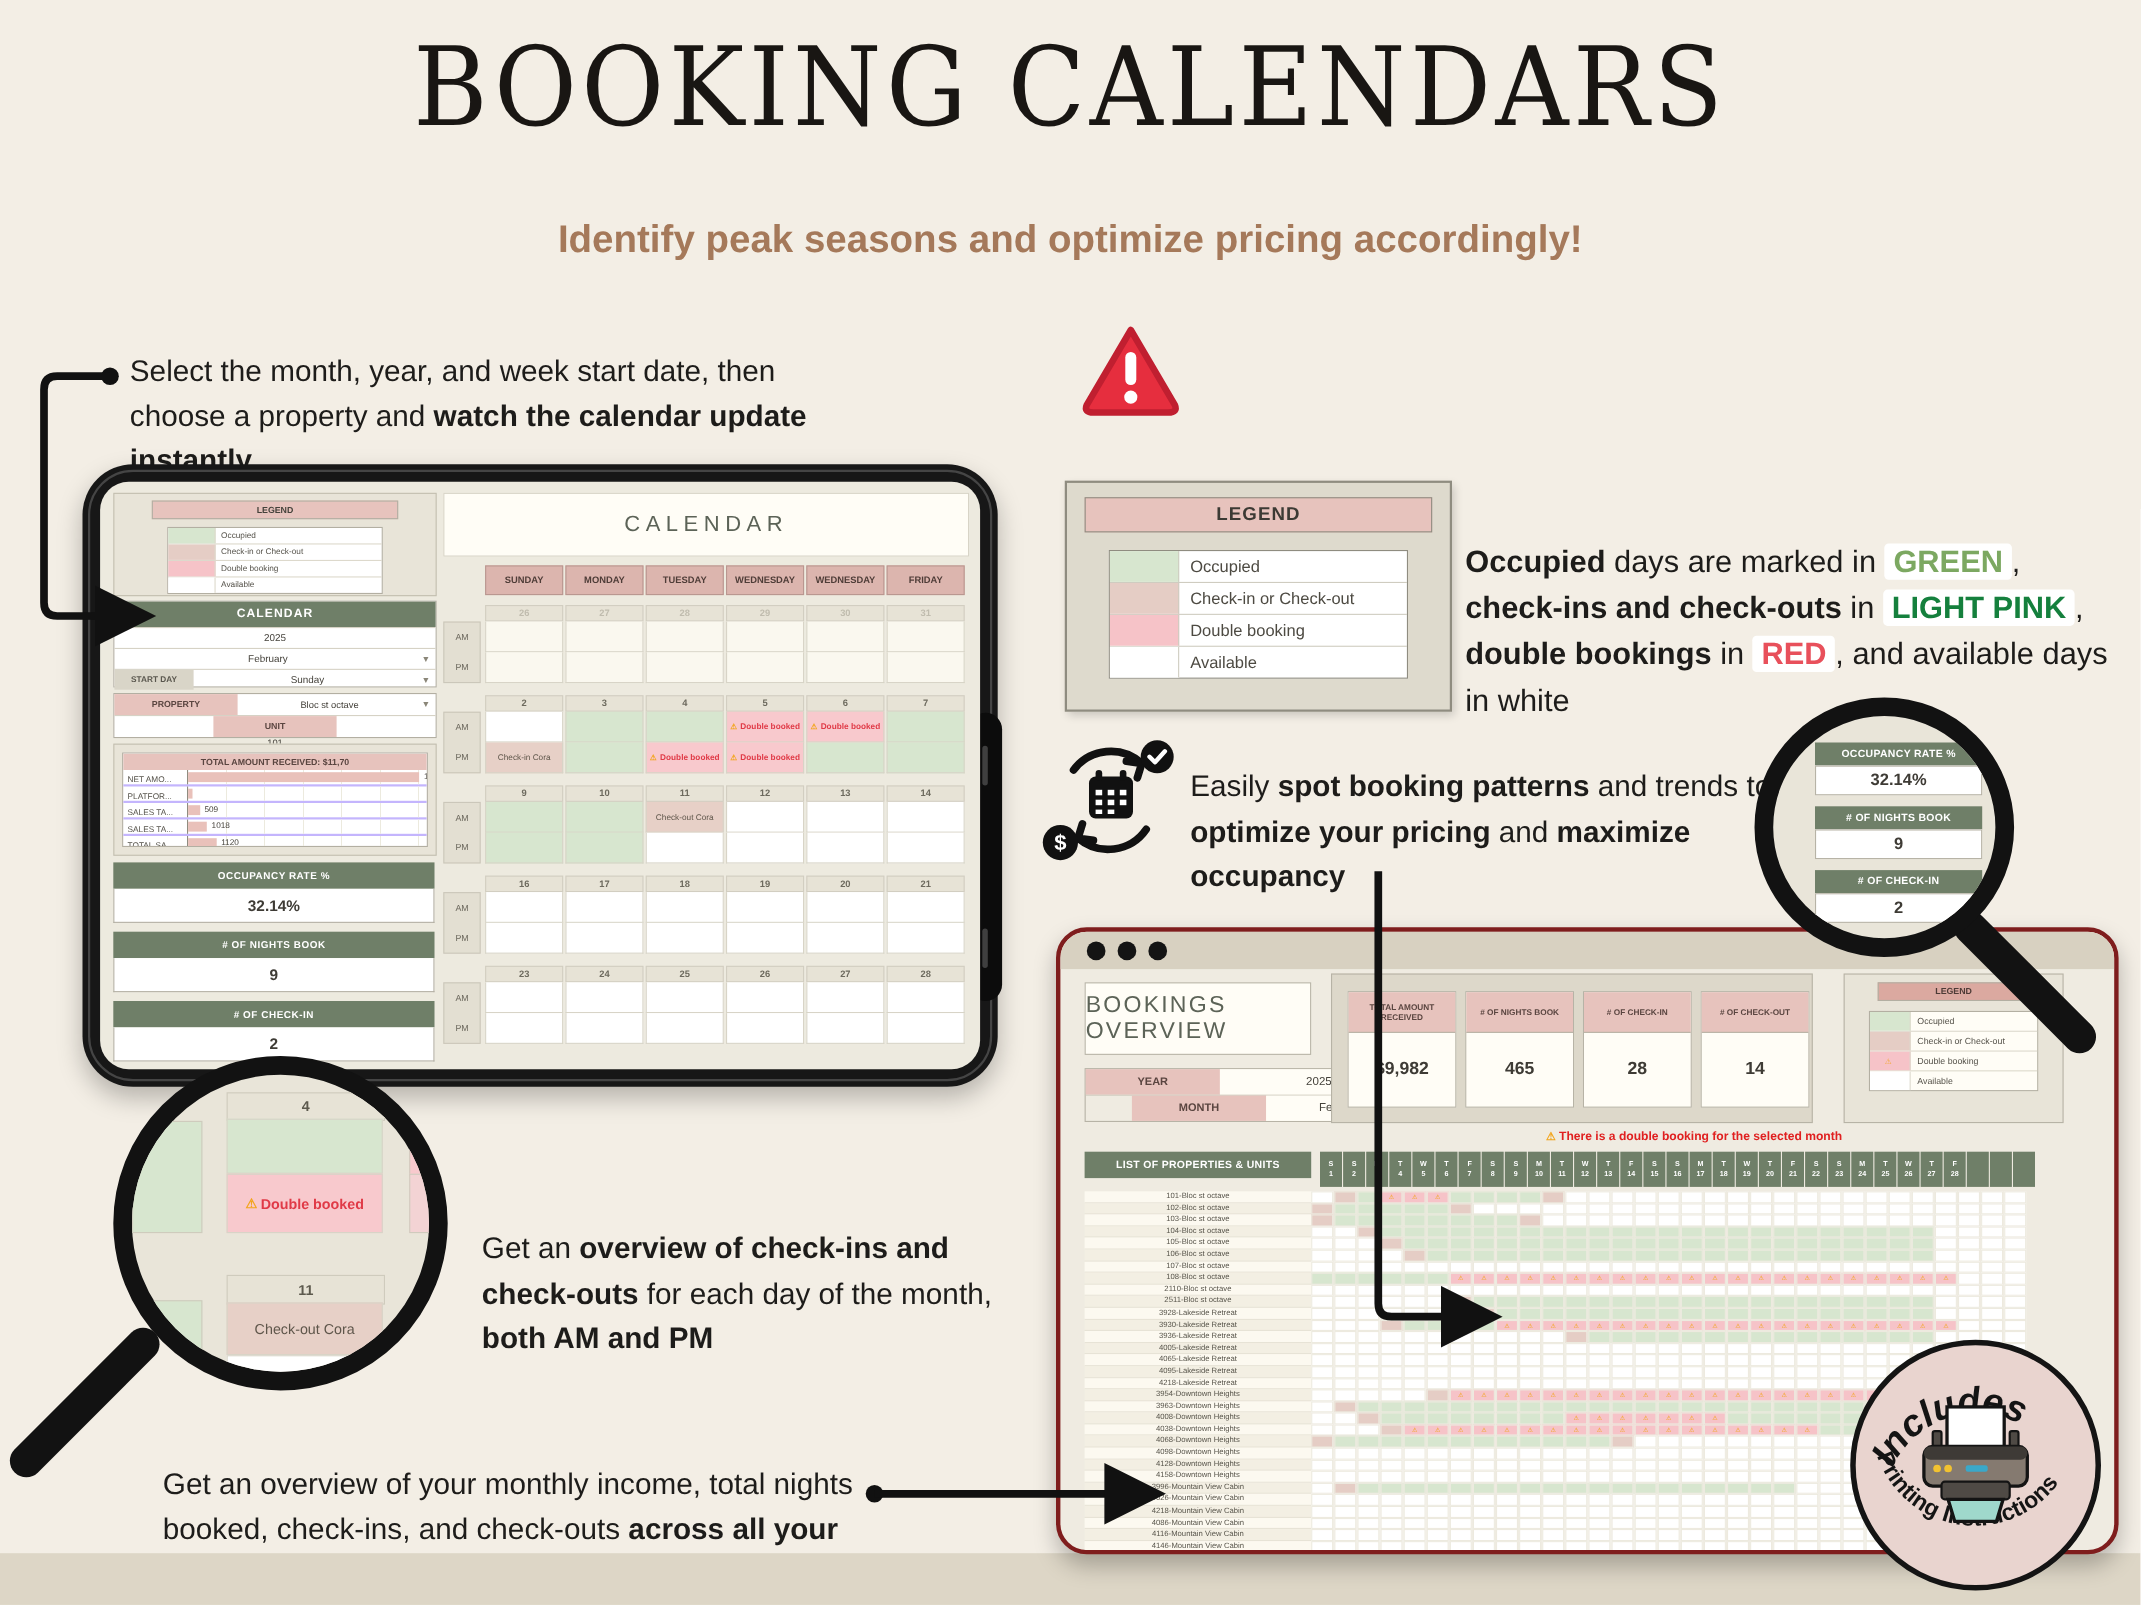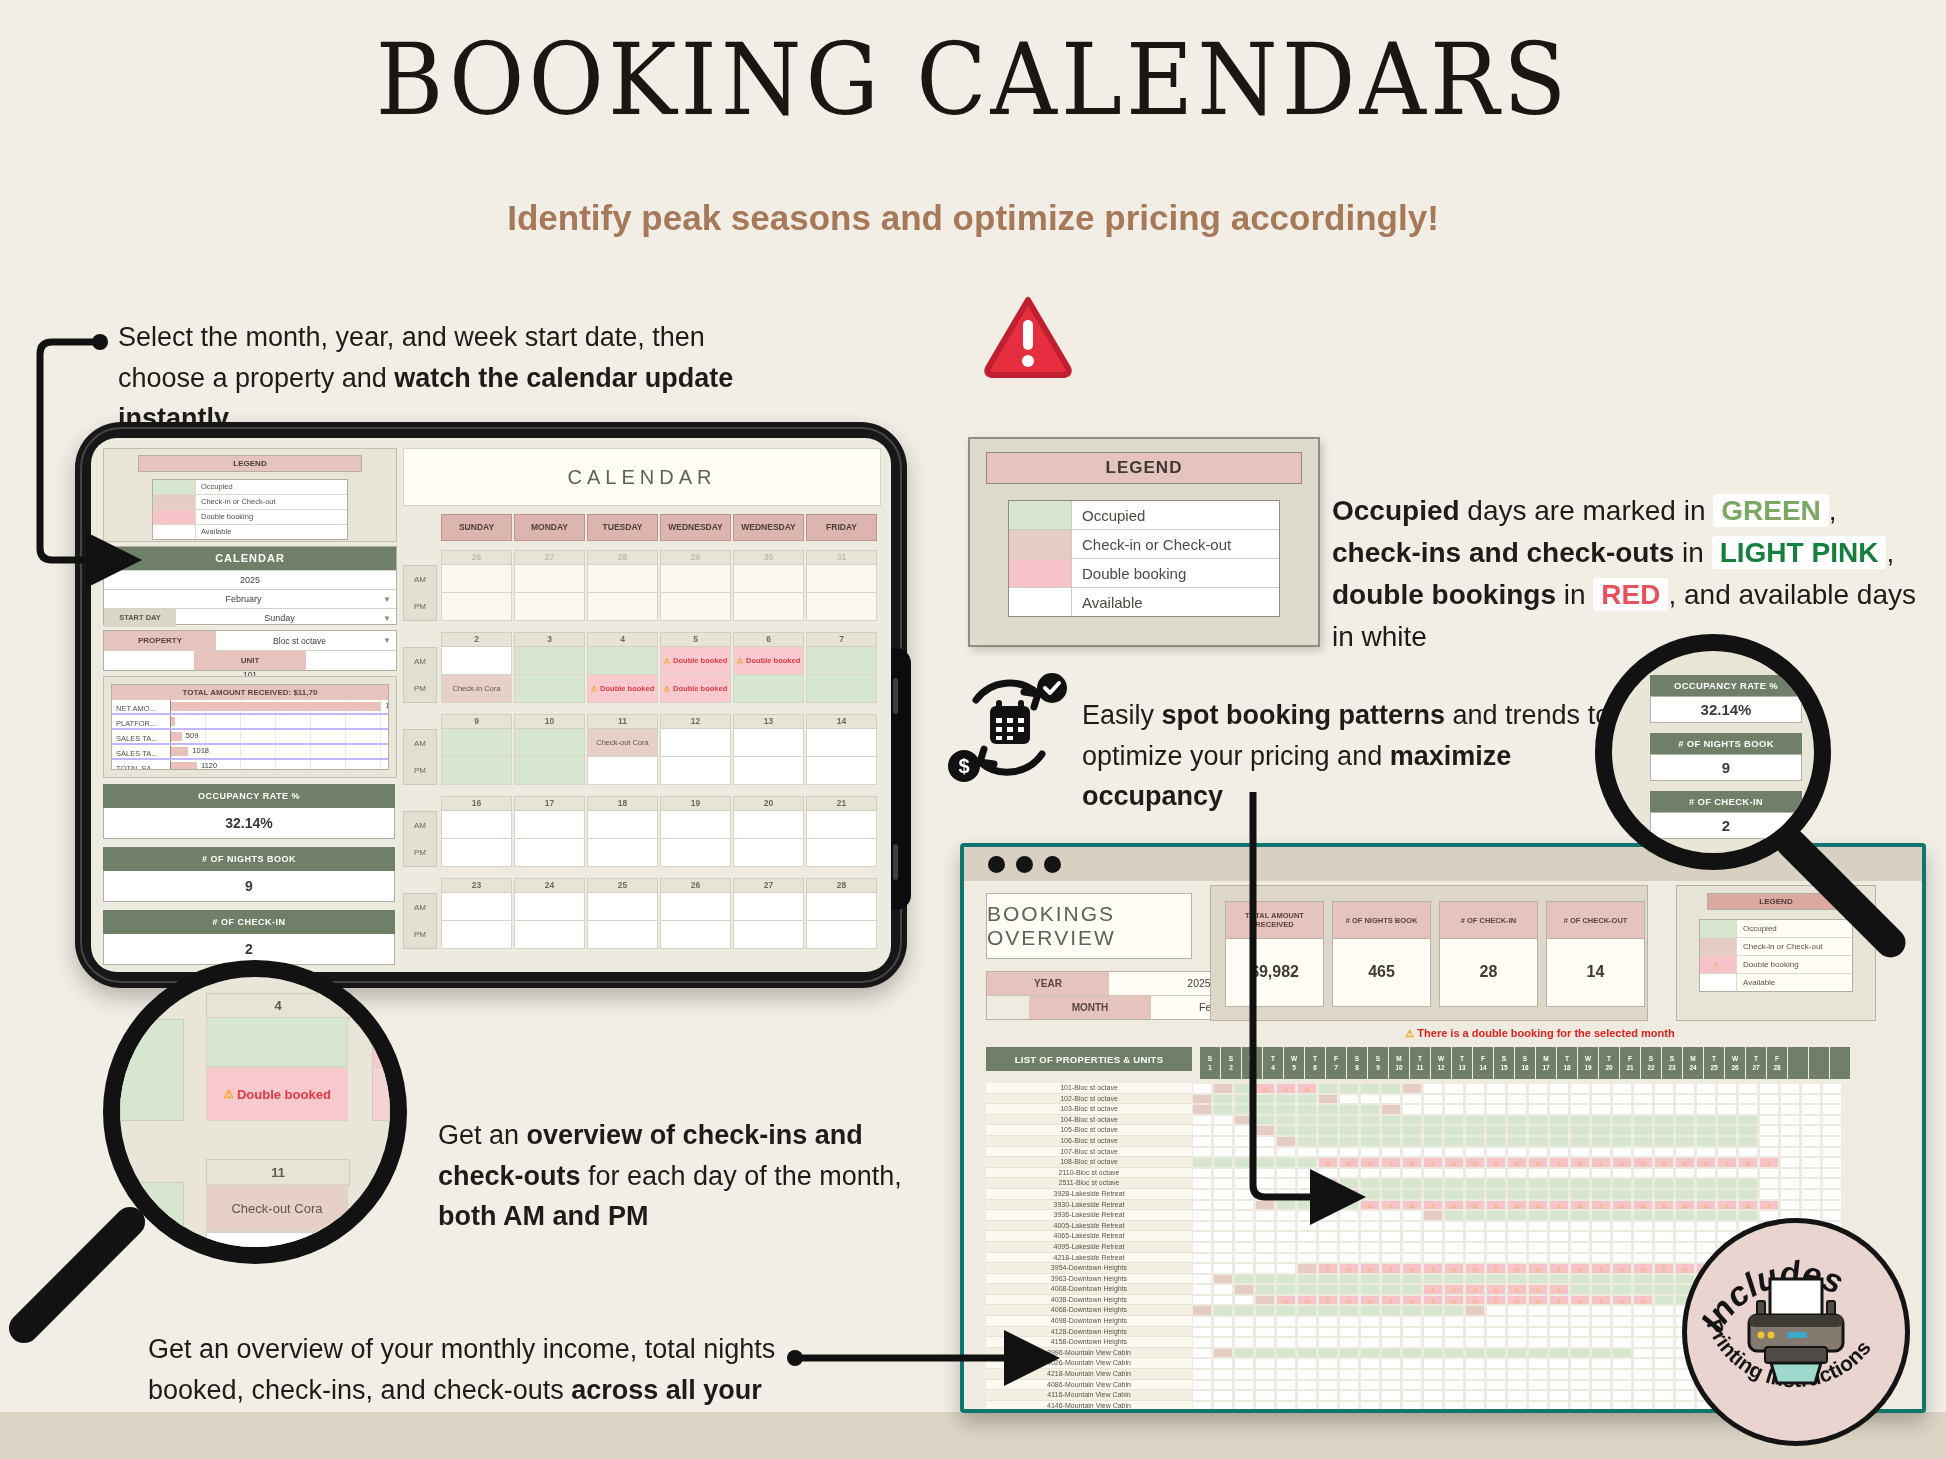--- a/index.html
+++ b/index.html
@@ -110,22 +110,22 @@
   .ds-cell.muted{color:#c0bcae;}
   .c-row{display:flex;gap:2px;}
   .c-cell{flex:0 0 71px;height:28px;border:1px solid #d8d4c7;border-top:none;box-sizing:border-box;
      font-size:7.5px;display:flex;align-items:center;justify-content:center;white-space:nowrap;overflow:hidden;}
   .bg-pl{background:#faf8ef;} .bg-av{background:#ffffff;} .bg-oc{background:#d7e6cf;}
   .bg-in,.bg-out{background:#e7d0c7;color:#5f564b;}
   .bg-db{background:#f8c9cd;color:#e03a47;font-weight:700;}
   .wtri{color:#f2a51d;font-style:normal;margin-right:3px;font-size:7px;}
 
   
-  #ov-window{left:960px;top:843px;width:966px;height:570px;background:#efebe1;border:4px solid #0f766e;
-     border-radius:4px;box-shadow:0 10px 20px rgba(0,0,0,.25);z-index:10;overflow:hidden;box-sizing:border-box;}
+  #ov-window{left:960px;top:843px;width:966px;height:570px;background:#efebe1;border:4px solid #7f1d1d;
+     border-radius:28px;box-shadow:0 10px 20px rgba(0,0,0,.25);z-index:10;overflow:hidden;box-sizing:border-box;}
   #ov-titlebar{height:34px;background:#d8d1c1;display:flex;align-items:center;padding-left:24px;gap:11px;}
   .mac-dot{width:17px;height:17px;border-radius:50%;background:#141414;}
   #ov-title-card{position:absolute;left:22px;top:46px;width:204px;height:64px;background:#fffdf6;
      border:1.5px solid #b7b3a6;display:flex;align-items:center;justify-content:center;
      font-size:21px;letter-spacing:2px;color:#5c6357;}
   #ov-ym{position:absolute;left:22px;top:124px;width:302px;border:1px solid #b7b3a6;}
   .ym-row{display:flex;height:23px;border-bottom:1px solid #c9c5b8;font-size:10.5px;}
   .ym-row:last-child{border-bottom:none;margin-left:42px;}
   .ym-row .lab{width:122px;background:#e7c3bd;font-weight:700;font-size:10px;color:#5a4540;
      text-align:center;line-height:23px;}
@@ -191,21 +191,21 @@
 
 <div id="stage">
 
   <div id="bottom-strip" class="abs"></div>
 
   <h1 id="page-title">BOOKING CALENDARS</h1>
   <div id="page-subtitle">Identify peak seasons and optimize pricing accordingly!</div>
 
   <p class="note" id="note-select"><span>Select the month, year, and week start date, then choose a property and </span><span style="font-weight: 800;">watch the calendar update instantly</span></p>
   <p class="note" id="note-colors"><span style="font-weight: 800;">Occupied</span><span> days are marked in </span><span class="hl hl-green">GREEN</span><span>, </span><span style="font-weight: 800;">check-ins and check-outs</span><span> in </span><span class="hl hl-pink">LIGHT PINK</span><span>, </span><span style="font-weight: 800;">double bookings</span><span> in </span><span class="hl hl-red">RED</span><span>, and available days in white</span></p>
-  <p class="note" id="note-patterns"><span>Easily </span><span style="font-weight: 800;">spot booking patterns</span><span> and trends to </span><span style="font-weight: 400;">optimize your pricing</span><span> and </span><span style="font-weight: 800;">maximize occupancy</span></p>
+  <p class="note" id="note-patterns"><span>Easily </span><span style="font-weight: 800;">spot booking patterns</span><span> and trends to </span><span style="font-weight: 700;">optimize your pricing</span><span> and </span><span style="font-weight: 800;">maximize occupancy</span></p>
   <p class="note" id="note-ampm"><span>Get an </span><span style="font-weight: 800;">overview of check-ins and check-outs</span><span> for each day of the month, </span><span style="font-weight: 800;">both AM and PM</span></p>
   <p class="note" id="note-income"><span>Get an overview of your monthly income, total nights booked, check-ins, and check-outs </span><span style="font-weight: 800;">across all your properties</span></p>
 
   <svg id="warn-icon" class="abs" width="92" height="88" viewBox="0 0 92 88">
     <path d="M46 6 L86 74 Q89 81 80 81 L12 81 Q3 81 6 74 Z" fill="#e62e3e" stroke="#c01f30" stroke-width="6" stroke-linejoin="round"></path>
     <rect x="41" y="26" width="10" height="30" rx="5" fill="#ffffff"></rect>
     <circle cx="46" cy="67" r="6" fill="#ffffff"></circle>
   </svg>
 
   <div id="legend-box" class="abs">

